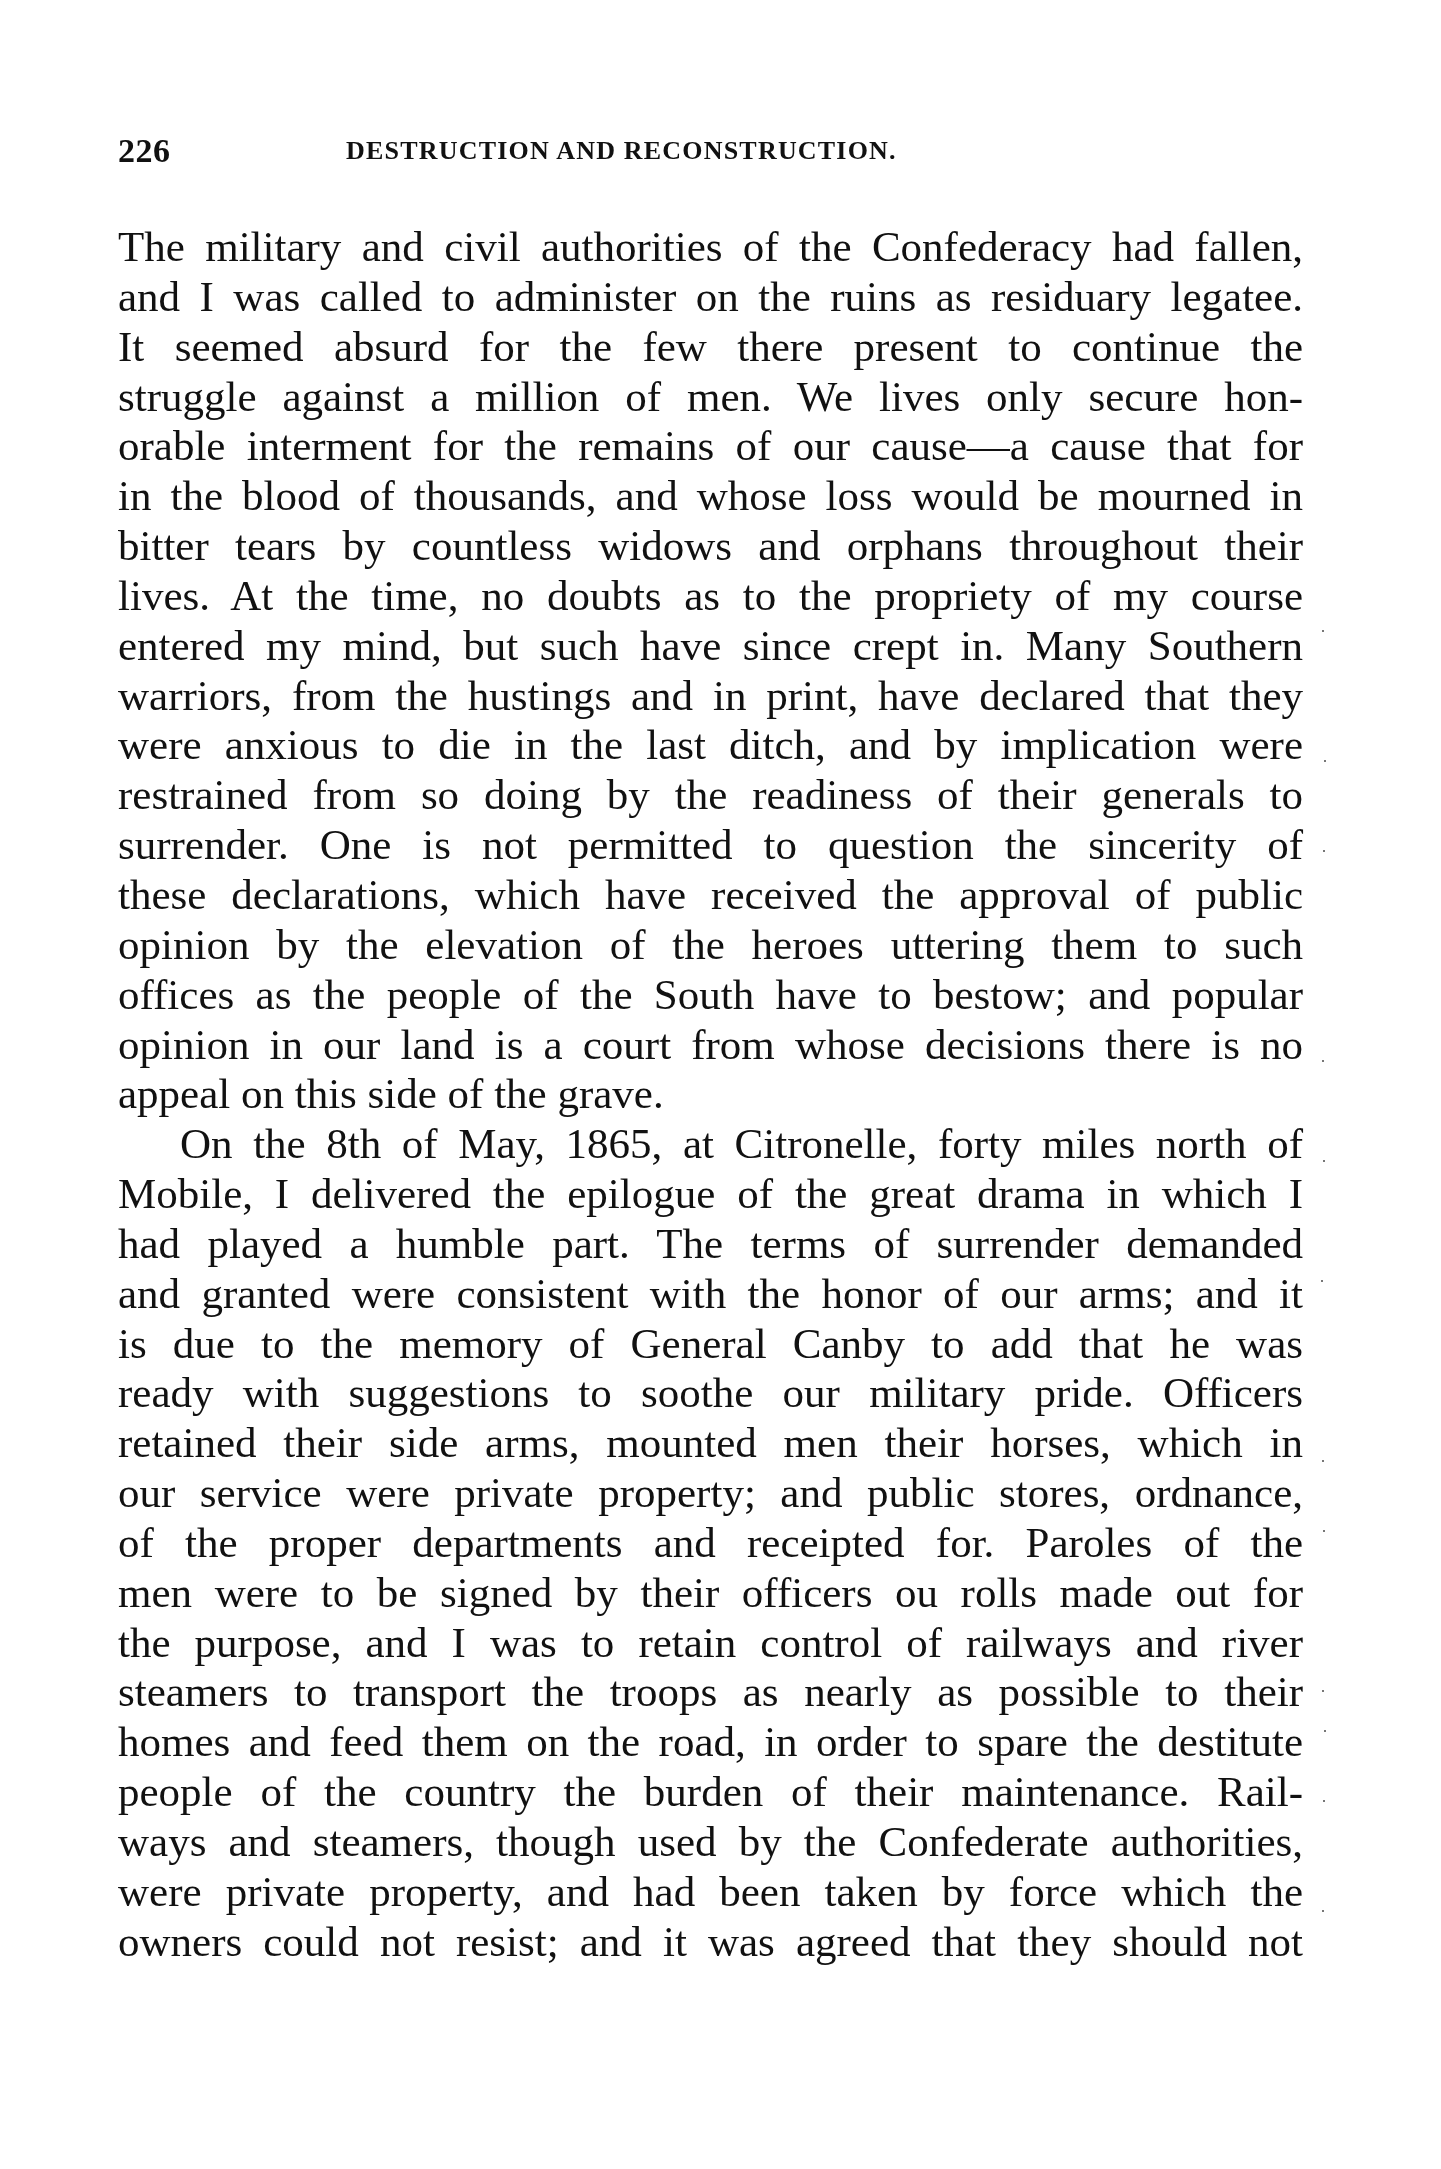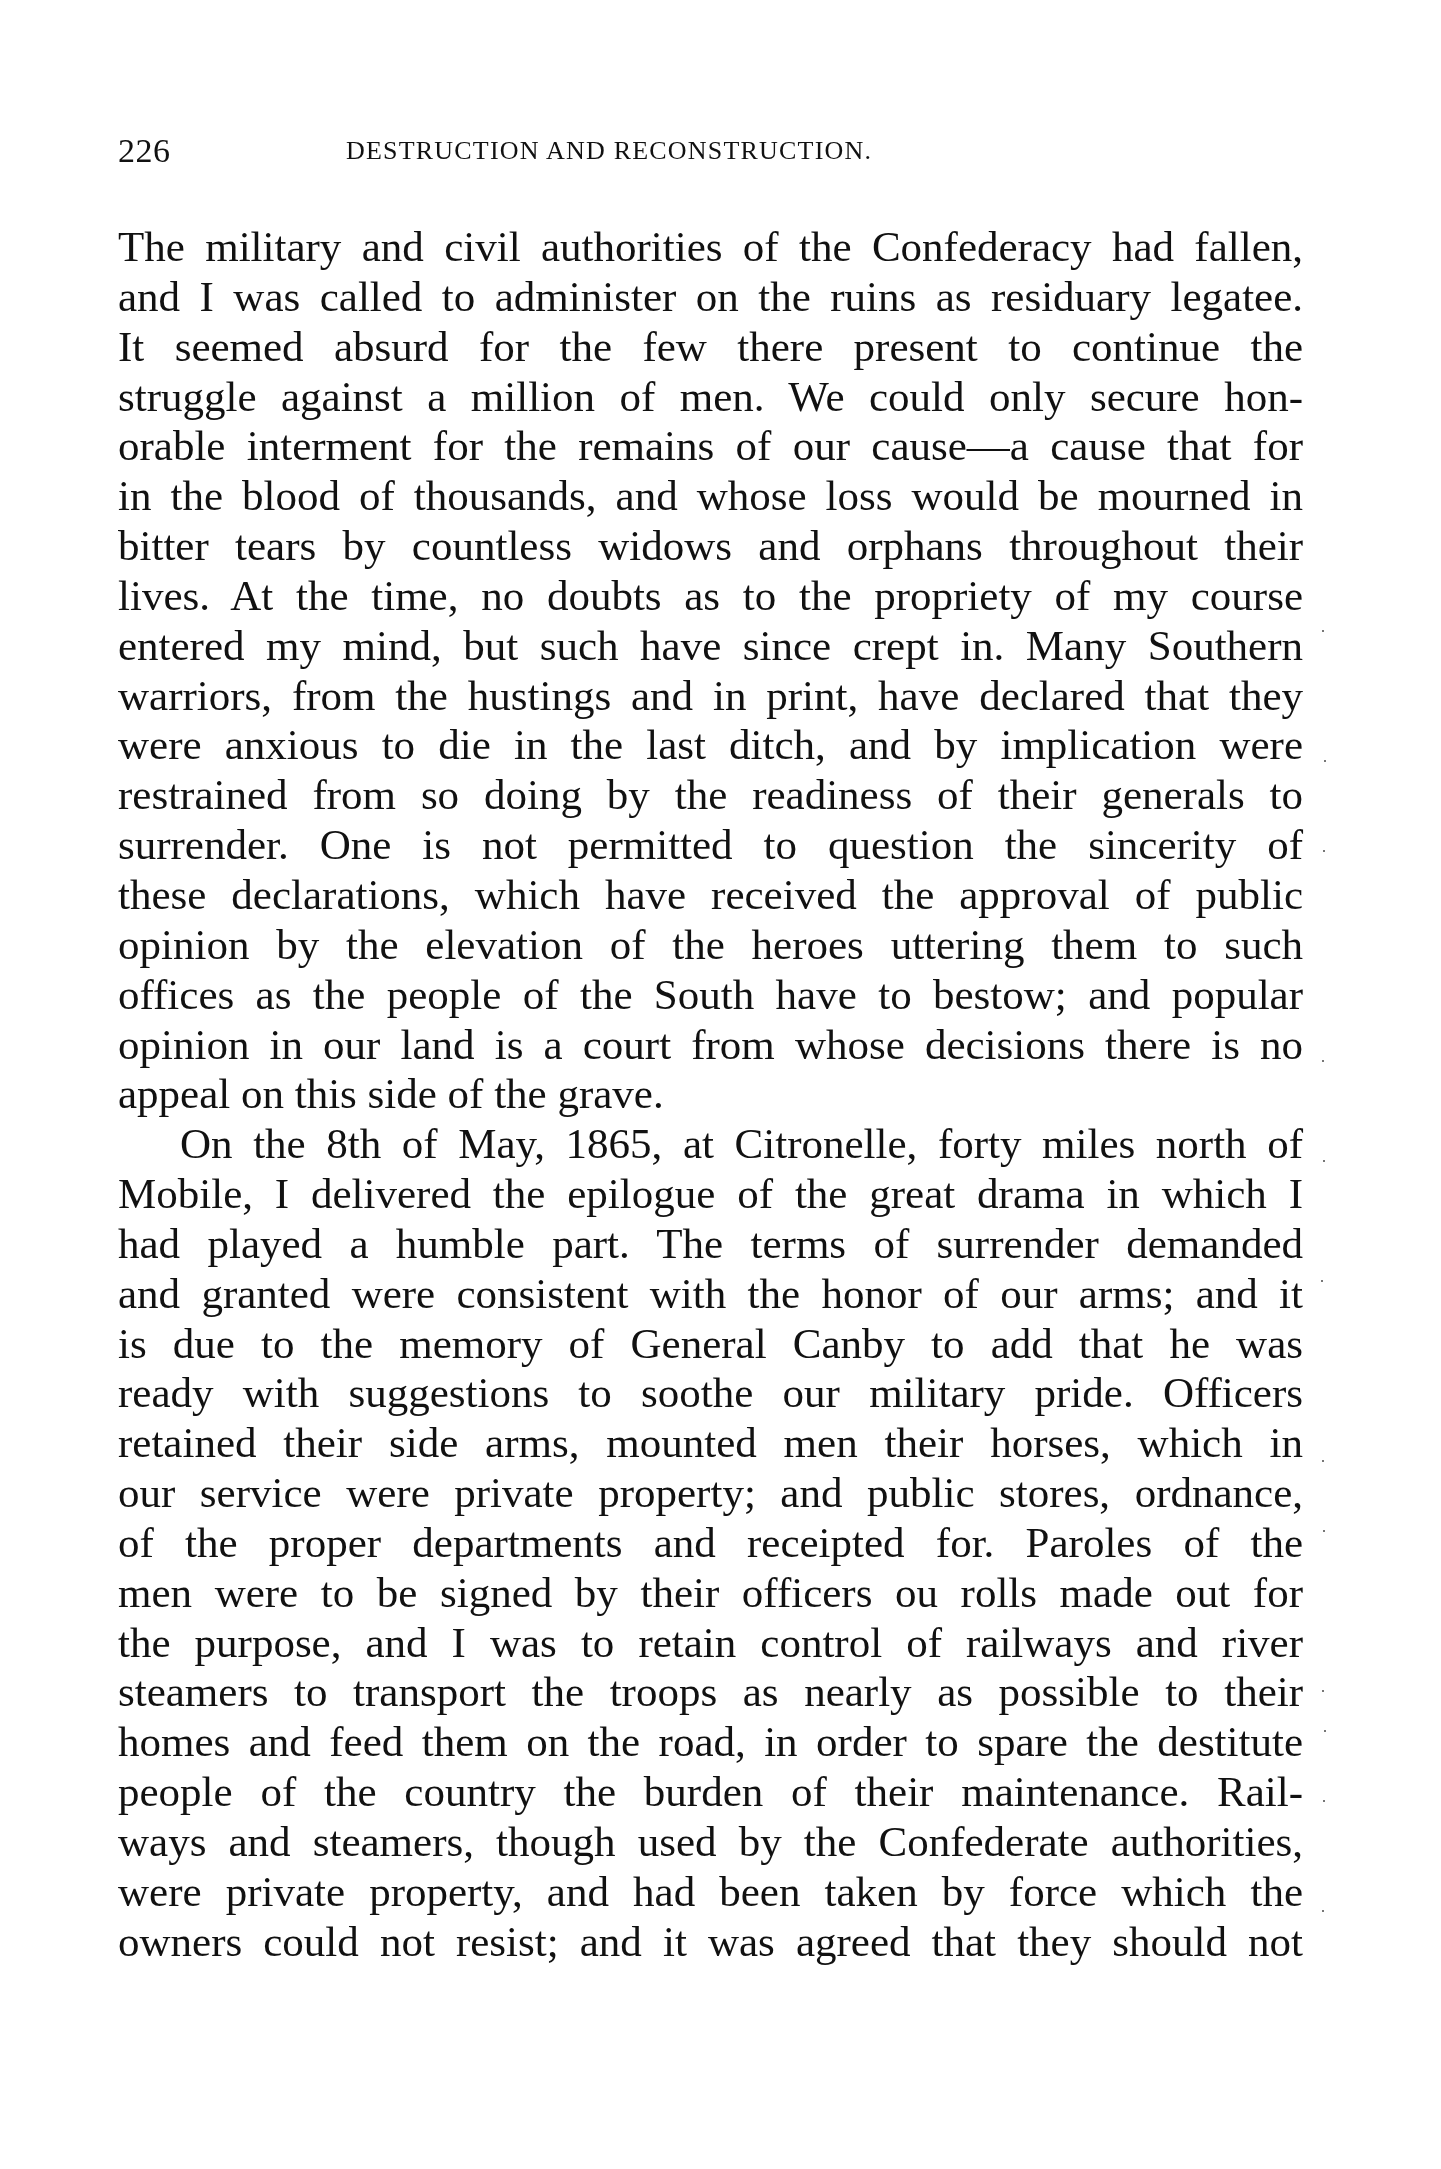--- a/index.html
+++ b/index.html
@@ -20,20 +20,21 @@
     left: 0; top: 0;
     width: 1441px;
     height: 2169px;
   }
   .running-head {
     position: absolute;
     left: 118px;
     top: 126px;
     width: 1185px;
     height: 50px;
+    font-weight: bold;
   }
   .page-number {
     position: absolute;
     left: 0;
     top: 0;
     font-size: 34px;
     line-height: 50px;
     letter-spacing: 0.5px;
   }
   .running-title {
@@ -88,21 +89,21 @@
   <div class="running-head">
     <span class="page-number">226</span>
     <span class="running-title">DESTRUCTION AND RECONSTRUCTION.</span>
   </div>
 
   <div class="body-text" id="body-text">
       <div>
         <span class="line">The military and civil authorities of the Confederacy had fallen,</span>
         <span class="line">and I was called to administer on the ruins as residuary legatee.</span>
         <span class="line">It seemed absurd for the few there present to continue the</span>
-        <span class="line">struggle against a million of men. We could only secure hon-</span>
+        <span class="line">struggle against a million of men. We lives only secure hon-</span>
         <span class="line">orable interment for the remains of our cause—a cause that for</span>
         <span class="line">in the blood of thousands, and whose loss would be mourned in</span>
         <span class="line">bitter tears by countless widows and orphans throughout their</span>
         <span class="line">lives. At the time, no doubts as to the propriety of my course</span>
         <span class="line">entered my mind, but such have since crept in. Many Southern</span>
         <span class="line">warriors, from the hustings and in print, have declared that they</span>
         <span class="line">were anxious to die in the last ditch, and by implication were</span>
         <span class="line">restrained from so doing by the readiness of their generals to</span>
         <span class="line">surrender. One is not permitted to question the sincerity of</span>
         <span class="line">these declarations, which have received the approval of public</span>

